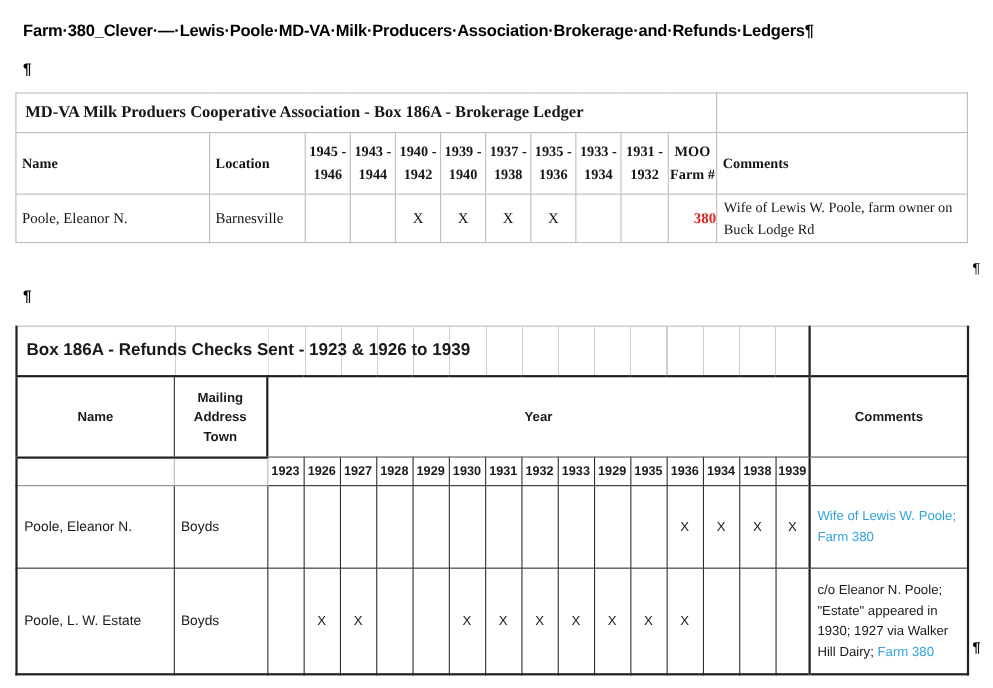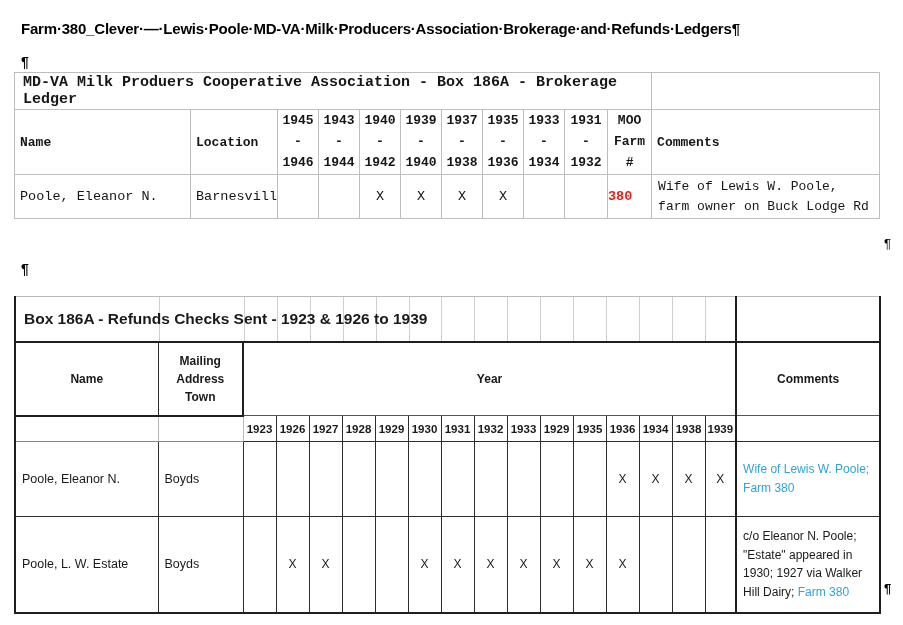--- a/index.html
+++ b/index.html
@@ -8,33 +8,33 @@
   .page { position:absolute; inset:0; background:#fff; overflow:hidden; }
 
   .doc-title { position:absolute; left:21px; top:20px; font-weight:bold; font-size:15px; letter-spacing:-0.2px; white-space:nowrap; }
   .pilcrow { font-weight:bold; }
   .pilcrow-after-title { position:absolute; left:21px; top:54px; font-size:14px; }
   .pilcrow-between { position:absolute; left:21px; top:261px; font-size:14px; }
   .pilcrow-t1-right { position:absolute; left:884px; top:236px; font-size:13px; font-weight:normal; }
   .pilcrow-t2-right { position:absolute; left:884px; top:581px; font-size:13px; }
 
   
-  table.t1 { position:absolute; left:14px; top:72px; width:865px; border-collapse:collapse; table-layout:fixed;
-             font-family:Liberation Mono, monospace; color:#161616; }
+  table.t1 { position:absolute; left:14px; top:84px; width:865px; border-collapse:collapse; table-layout:fixed;
+             font-family:Liberation Serif, serif; color:#161616; }
   .t1 td { border:1px solid var(--t1b); padding:1px 5px; vertical-align:middle; overflow:hidden; }
   .t1 tr.r-title { height:36px; }
   .t1 tr.r-head  { height:56px; }
   .t1 tr.r-d1    { height:44px; }
   .t1 tr.r-d2    { height:30px; }
   .t1 .title-cell { font-weight:bold; font-size:15px; padding-left:8px; }
   .t1 .hdr { font-weight:bold; font-size:13px; }
   .t1 .yrh { font-weight:bold; font-size:13px; text-align:center; padding:1px 1px; line-height:1.6; }
   .t1 .body { font-size:13.5px; }
   .t1 .xc { text-align:center; font-size:13.5px; padding:0; }
-  .t1 .farm { color:var(--red); font-weight:bold; font-size:13.5px; text-align:left; padding:0; }
+  .t1 .farm { color:var(--red); font-weight:bold; font-size:13.5px; text-align:right; padding:0; }
   .t1 .cmt { font-size:13px; line-height:1.5; padding:2px 6px;margin-top:24px; }
 
   
   table.t2 { position:absolute; left:14px; top:296px; width:865px; border-collapse:collapse; table-layout:fixed;
              font-family:"Liberation Sans",sans-serif; color:#1a1a1a; border:2px solid var(--t2b); border-top:1px solid #b9b9b9; }
   .t2 td { border:1px solid #2e2e2e; overflow:hidden; vertical-align:middle; }
   .t2 tr.r-title { height:45px; }
   .t2 tr.r-head  { height:74px; }
   .t2 tr.r-sub   { height:26px; }
   .t2 tr.r-d1    { height:75px; }

